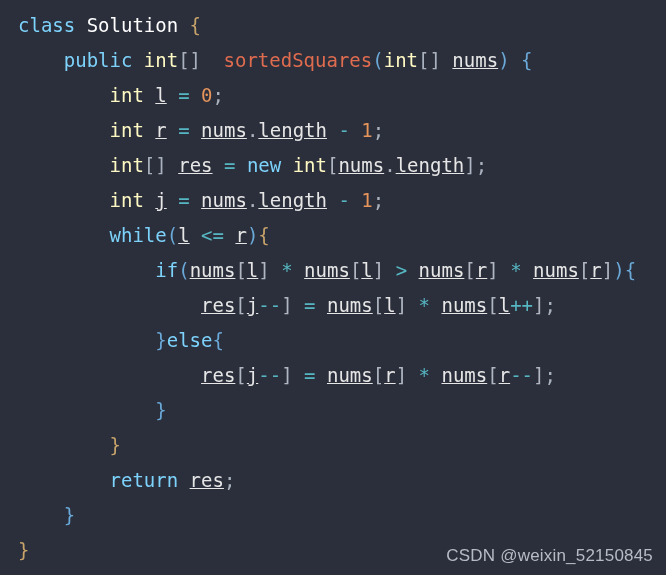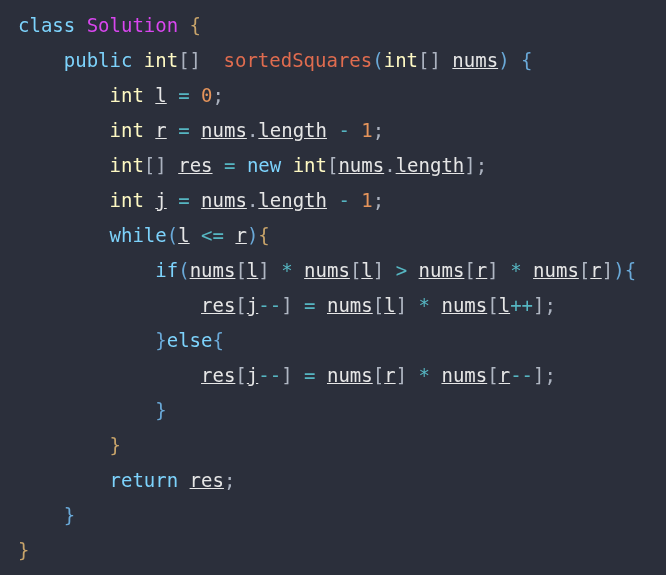--- a/index.html
+++ b/index.html
@@ -43,21 +43,21 @@
     white-space: pre;
   }
   
   .t-keyword   { color: #7dd3fc; }
   .t-type      { color: #fef9c3; }
   .t-method    { color: #e06c4f; margin-left: 11px; }
   .t-var       { color: #e6e6e6; text-decoration: underline; }
   .t-plain     { color: #d8dee9; }
   .t-operator  { color: #56b6c2; }
   .t-number    { color: #e5945b; }
-  .t-classname { color: #d946ef; }
+  .t-classname { color: #ffffff; }
   .t-punct     { color: #abb2bf; }
   .t-bracket1  { color: #c8a46a; }
   .t-bracket2  { color: #6aa9d8; }
   .t-bracket3  { color: #b0b7c3; }
   .t-paren     { color: #6aa9d8; }
 
   #watermark {
     position: absolute;
     right: 13px;
     bottom: 9px;
@@ -68,14 +68,15 @@
     white-space: pre;
   }
 </style>
 </head>
 <body>
 
 <div id="screenshot">
 
   <pre id="code-block"><div class="code-line"><span class="t-keyword">class </span><span class="t-classname">Solution</span><span class="t-plain"> </span><span class="t-bracket1">{</span></div><div class="code-line"><span class="t-plain">    </span><span class="t-keyword">public </span><span class="t-type">int</span><span class="t-punct">[]</span><span class="t-plain"> </span><span class="t-method">sortedSquares</span><span class="t-paren">(</span><span class="t-type">int</span><span class="t-punct">[]</span><span class="t-plain"> </span><span class="t-var">nums</span><span class="t-paren">)</span><span class="t-plain"> </span><span class="t-bracket2">{</span></div><div class="code-line"><span class="t-plain">        </span><span class="t-type">int</span><span class="t-plain"> </span><span class="t-var">l</span><span class="t-plain"> </span><span class="t-operator">=</span><span class="t-plain"> </span><span class="t-number">0</span><span class="t-punct">;</span></div><div class="code-line"><span class="t-plain">        </span><span class="t-type">int</span><span class="t-plain"> </span><span class="t-var">r</span><span class="t-plain"> </span><span class="t-operator">=</span><span class="t-plain"> </span><span class="t-var">nums</span><span class="t-punct">.</span><span class="t-var">length</span><span class="t-plain"> </span><span class="t-operator">-</span><span class="t-plain"> </span><span class="t-number">1</span><span class="t-punct">;</span></div><div class="code-line"><span class="t-plain">        </span><span class="t-type">int</span><span class="t-punct">[]</span><span class="t-plain"> </span><span class="t-var">res</span><span class="t-plain"> </span><span class="t-operator">=</span><span class="t-plain"> </span><span class="t-keyword">new </span><span class="t-type">int</span><span class="t-bracket3">[</span><span class="t-var">nums</span><span class="t-punct">.</span><span class="t-var">length</span><span class="t-bracket3">]</span><span class="t-punct">;</span></div><div class="code-line"><span class="t-plain">        </span><span class="t-type">int</span><span class="t-plain"> </span><span class="t-var">j</span><span class="t-plain"> </span><span class="t-operator">=</span><span class="t-plain"> </span><span class="t-var">nums</span><span class="t-punct">.</span><span class="t-var">length</span><span class="t-plain"> </span><span class="t-operator">-</span><span class="t-plain"> </span><span class="t-number">1</span><span class="t-punct">;</span></div><div class="code-line"><span class="t-plain">        </span><span class="t-keyword">while</span><span class="t-paren">(</span><span class="t-var">l</span><span class="t-plain"> </span><span class="t-operator">&lt;=</span><span class="t-plain"> </span><span class="t-var">r</span><span class="t-paren">)</span><span class="t-bracket1">{</span></div><div class="code-line"><span class="t-plain">            </span><span class="t-keyword">if</span><span class="t-paren">(</span><span class="t-var">nums</span><span class="t-bracket3">[</span><span class="t-var">l</span><span class="t-bracket3">]</span><span class="t-plain"> </span><span class="t-operator">*</span><span class="t-plain"> </span><span class="t-var">nums</span><span class="t-bracket3">[</span><span class="t-var">l</span><span class="t-bracket3">]</span><span class="t-plain"> </span><span class="t-operator">&gt;</span><span class="t-plain"> </span><span class="t-var">nums</span><span class="t-bracket3">[</span><span class="t-var">r</span><span class="t-bracket3">]</span><span class="t-plain"> </span><span class="t-operator">*</span><span class="t-plain"> </span><span class="t-var">nums</span><span class="t-bracket3">[</span><span class="t-var">r</span><span class="t-bracket3">]</span><span class="t-paren">)</span><span class="t-bracket2">{</span></div><div class="code-line"><span class="t-plain">                </span><span class="t-var">res</span><span class="t-bracket3">[</span><span class="t-var">j</span><span class="t-operator">--</span><span class="t-bracket3">]</span><span class="t-plain"> </span><span class="t-operator">=</span><span class="t-plain"> </span><span class="t-var">nums</span><span class="t-bracket3">[</span><span class="t-var">l</span><span class="t-bracket3">]</span><span class="t-plain"> </span><span class="t-operator">*</span><span class="t-plain"> </span><span class="t-var">nums</span><span class="t-bracket3">[</span><span class="t-var">l</span><span class="t-operator">++</span><span class="t-bracket3">]</span><span class="t-punct">;</span></div><div class="code-line"><span class="t-plain">            </span><span class="t-bracket2">}</span><span class="t-keyword">else</span><span class="t-bracket2">{</span></div><div class="code-line"><span class="t-plain">                </span><span class="t-var">res</span><span class="t-bracket3">[</span><span class="t-var">j</span><span class="t-operator">--</span><span class="t-bracket3">]</span><span class="t-plain"> </span><span class="t-operator">=</span><span class="t-plain"> </span><span class="t-var">nums</span><span class="t-bracket3">[</span><span class="t-var">r</span><span class="t-bracket3">]</span><span class="t-plain"> </span><span class="t-operator">*</span><span class="t-plain"> </span><span class="t-var">nums</span><span class="t-bracket3">[</span><span class="t-var">r</span><span class="t-operator">--</span><span class="t-bracket3">]</span><span class="t-punct">;</span></div><div class="code-line"><span class="t-plain">            </span><span class="t-bracket2">}</span></div><div class="code-line"><span class="t-plain">        </span><span class="t-bracket1">}</span></div><div class="code-line"><span class="t-plain">        </span><span class="t-keyword">return </span><span class="t-var">res</span><span class="t-punct">;</span></div><div class="code-line"><span class="t-plain">    </span><span class="t-bracket2">}</span></div><div class="code-line"><span class="t-bracket1">}</span></div></pre>
 
+  <div id="watermark">CSDN @weixin_52150845</div>
 
 </div>
 
 </body></html>

